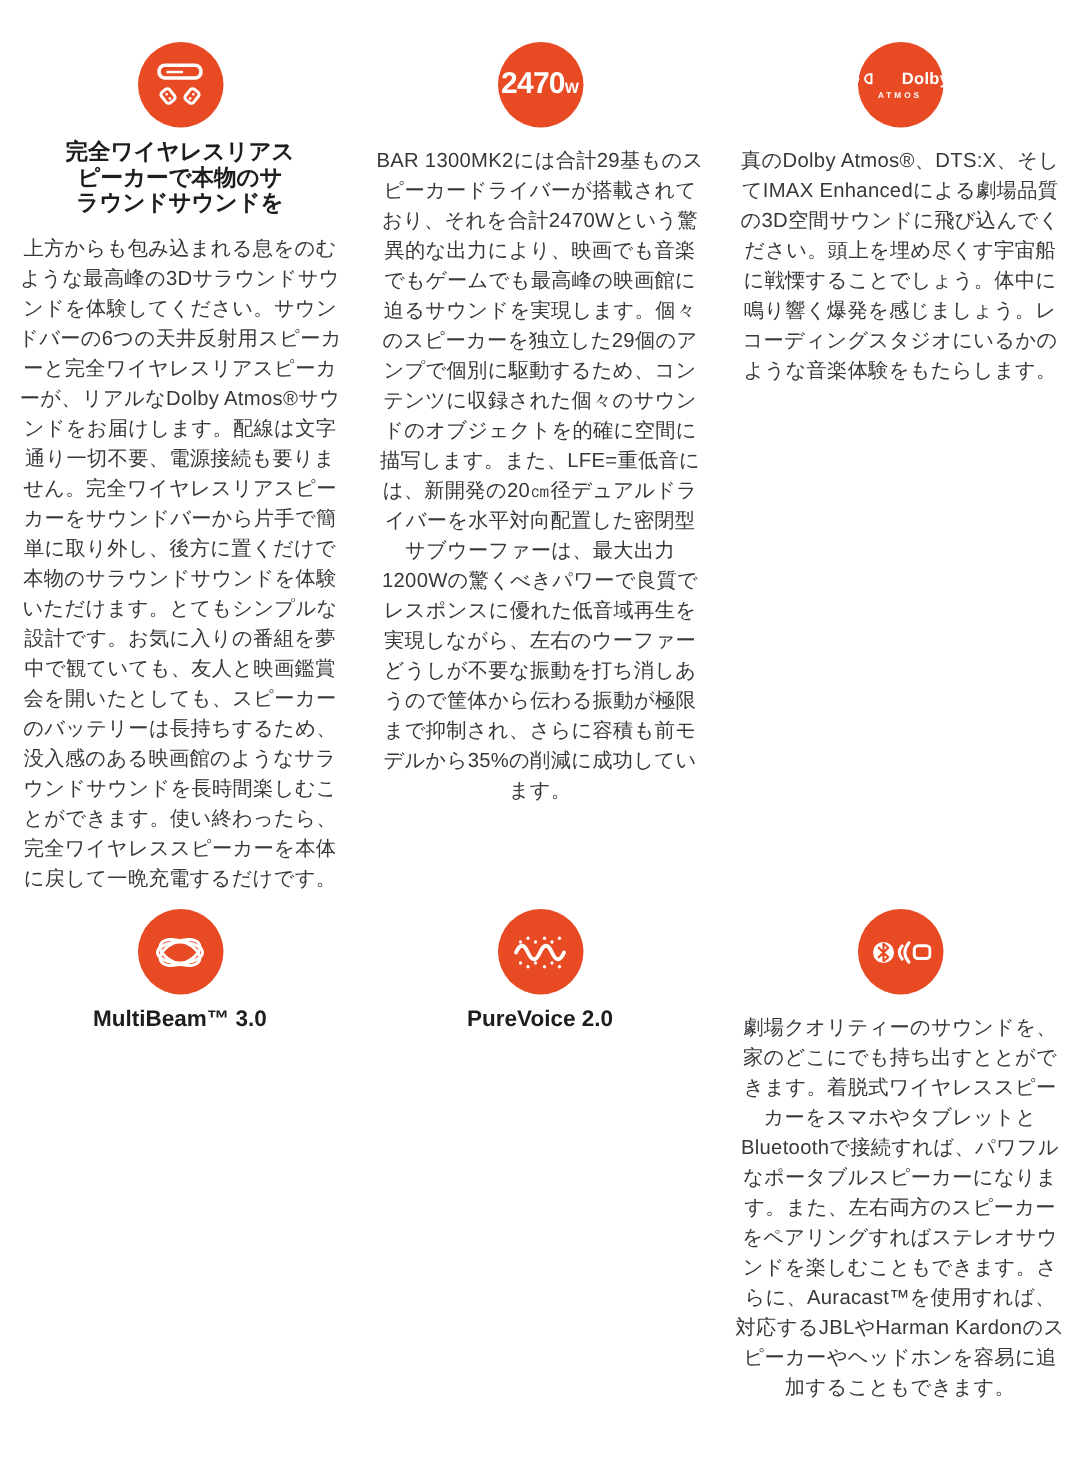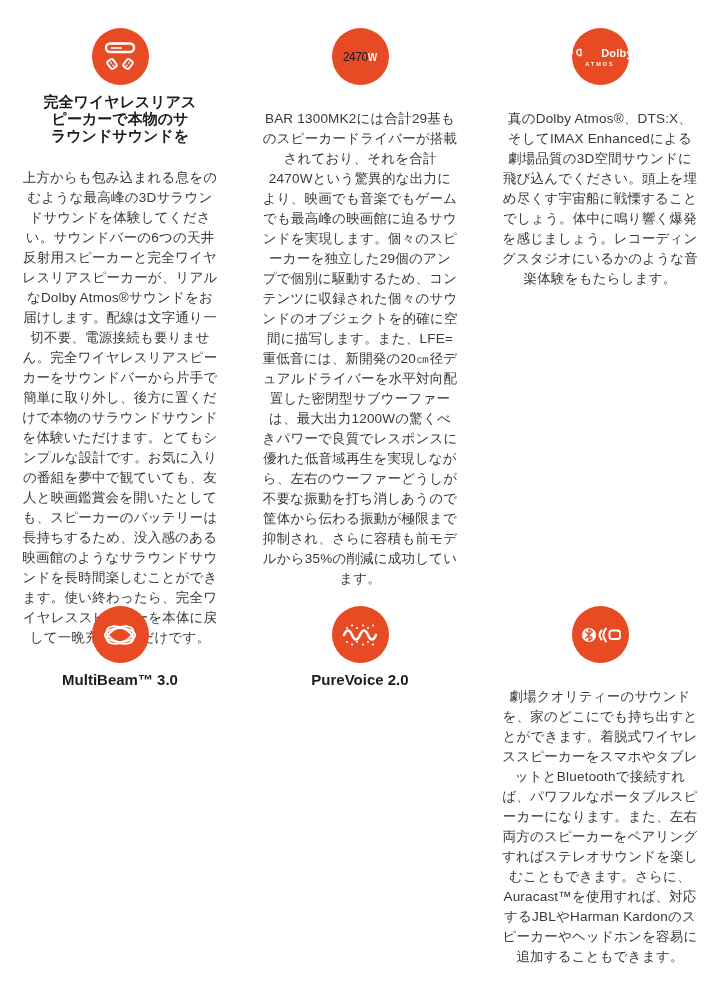--- a/index.html
+++ b/index.html
@@ -23,27 +23,27 @@
     background:#e84a23;
     display:flex;flex-direction:column;align-items:center;justify-content:center;
     margin-bottom:8px;flex:none;
   }
   .feature-heading{
     margin:0 0 8px 0;
     font-size:15px;line-height:17px;font-weight:bold;
     color:#1b1d1f;text-align:center;white-space:pre-line;
   }
   .feature-body{
-    margin:16px;
+    margin:4px;
     font-size:13.5px;line-height:20px;
     color:#36393c;text-align:center;
     letter-spacing:.2px;
   }
   
-  .badge-value{color:#0f172a;font-weight:normal;font-size:12px;letter-spacing:-.5px;}
+  .badge-value{color:#ffffff;font-weight:bold;font-size:20px;letter-spacing:-.5px;}
   .badge-unit{color:#fff;font-weight:bold;font-size:10px;}
   
   .dolby-row{display:flex;align-items:center;gap:19px;}
   .dolby-word{color:#fff;font-weight:bold;font-size:11px;letter-spacing:.2px;}
   .dolby-sub{color:#fff;font-size:5.5px;letter-spacing:2px;margin-top:2px;font-weight:bold;}
   svg{display:block;}
 </style>
 </head>
 <body>
 

